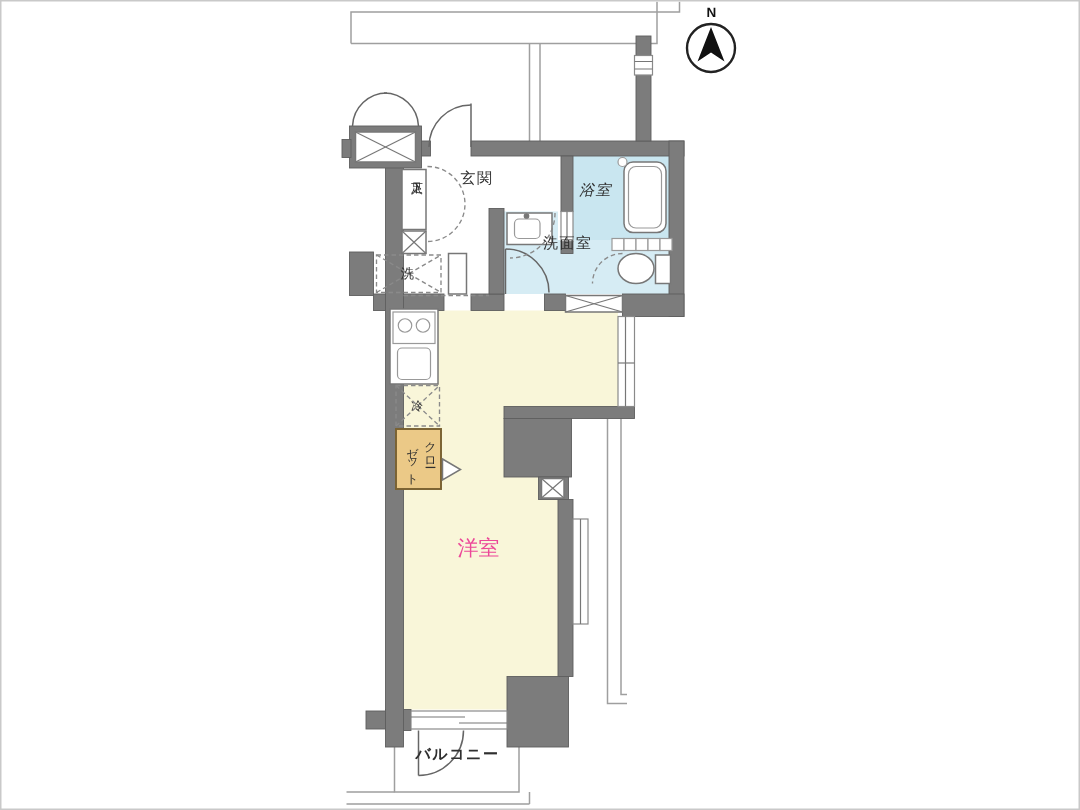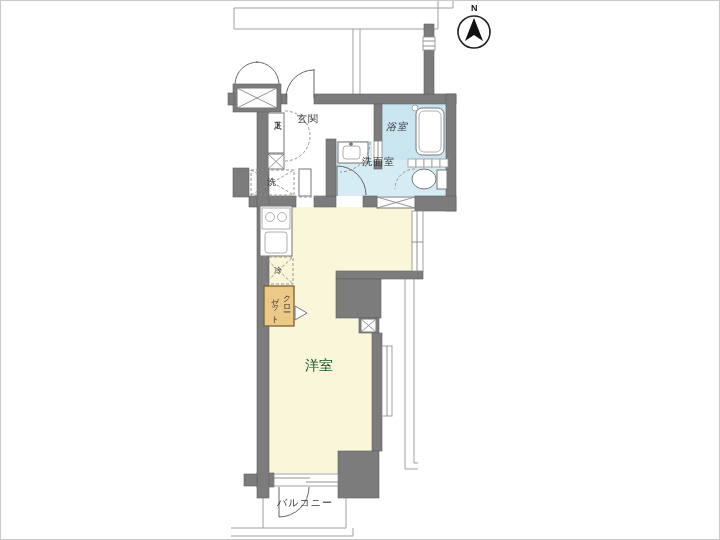--- a/index.html
+++ b/index.html
@@ -15,21 +15,21 @@
   .thin{stroke:var(--outline);stroke-width:1;fill:none;}
   .fix{fill:#ffffff;stroke:#777;stroke-width:1;}
   .fix2{fill:#ffffff;stroke:#999;stroke-width:.8;}
   .dash{fill:none;stroke:#8a8a8a;stroke-width:.9;stroke-dasharray:3 2;}
   .win{fill:#ffffff;stroke:#8a8a8a;stroke-width:.8;}
   .door{fill:none;stroke:#666;stroke-width:1;}
   .xline{stroke:#777;stroke-width:.8;}
   .lbl{position:absolute;color:#2f2f2f;white-space:nowrap;}
   .lbl-h{letter-spacing:1px;}
   .lbl-v{writing-mode:vertical-rl;text-orientation:upright;letter-spacing:0;}
-  .room-label{ text-align:center;line-height:1.45;font-size:14px;color:#14532d;}
+  .room-label{ text-align:center;line-height:1.45;font-size:14px;color:#ec4899;}
   .small{font-size:10px;}
   .tiny{font-size:9px;}
   .micro{font-size:8px;}
   .compass-n{font-size:9px;font-weight:bold;color:#111;}
 </style>
 </head>
 <body>
 
 <div class="stage">
 <svg width="718" height="538" viewBox="0 0 718 538">
@@ -211,26 +211,26 @@
       <path class="fix" d="M294,305 L306,312 L294,319 Z"></path>
     </g>
   </g>
 
   <g>
     <circle cx="473" cy="31" r="16" fill="#ffffff" stroke="#222" stroke-width="1.6"></circle>
     <path d="M473,17 L464,40 L473,34 L482,40 Z" fill="#111"></path>
   </g>
 </svg>
 
-<div class="lbl lbl-h small" style="left:296px;top:111px;">玄関</div>
+<div class="lbl lbl-h small" style="left:306px;top:111px;">玄関</div>
 <div class="lbl lbl-v micro" style="left:270px;top:114px;">下足入</div>
 <div class="lbl lbl-h small" style="left:385px;top:119px;font-style:italic;">浴室</div>
 <div class="lbl lbl-h small" style="left:361px;top:154px;">洗面室</div>
 <div class="lbl tiny" style="left:266px;top:175px;">洗</div>
 <div class="lbl micro" style="left:273px;top:264px;">冷</div>
 <div class="lbl lbl-v micro" style="left:279px;top:288px;">クロー</div>
 <div class="lbl lbl-v micro" style="left:267px;top:291px;">ゼット</div>
 <div class="lbl room-label" style="left:278px;top:354px;width:80px;">
   <div>洋室</div>
 </div>
-<div class="lbl lbl-h small" style="left:276px;top:495px;">バルコニー</div>
+<div class="lbl lbl-h small" style="left:276px;top:495px;font-weight:bold;">バルコニー</div>
 <div class="lbl compass-n" style="left:470px;top:2px;">N</div>
 </div>
 
 </body></html>

